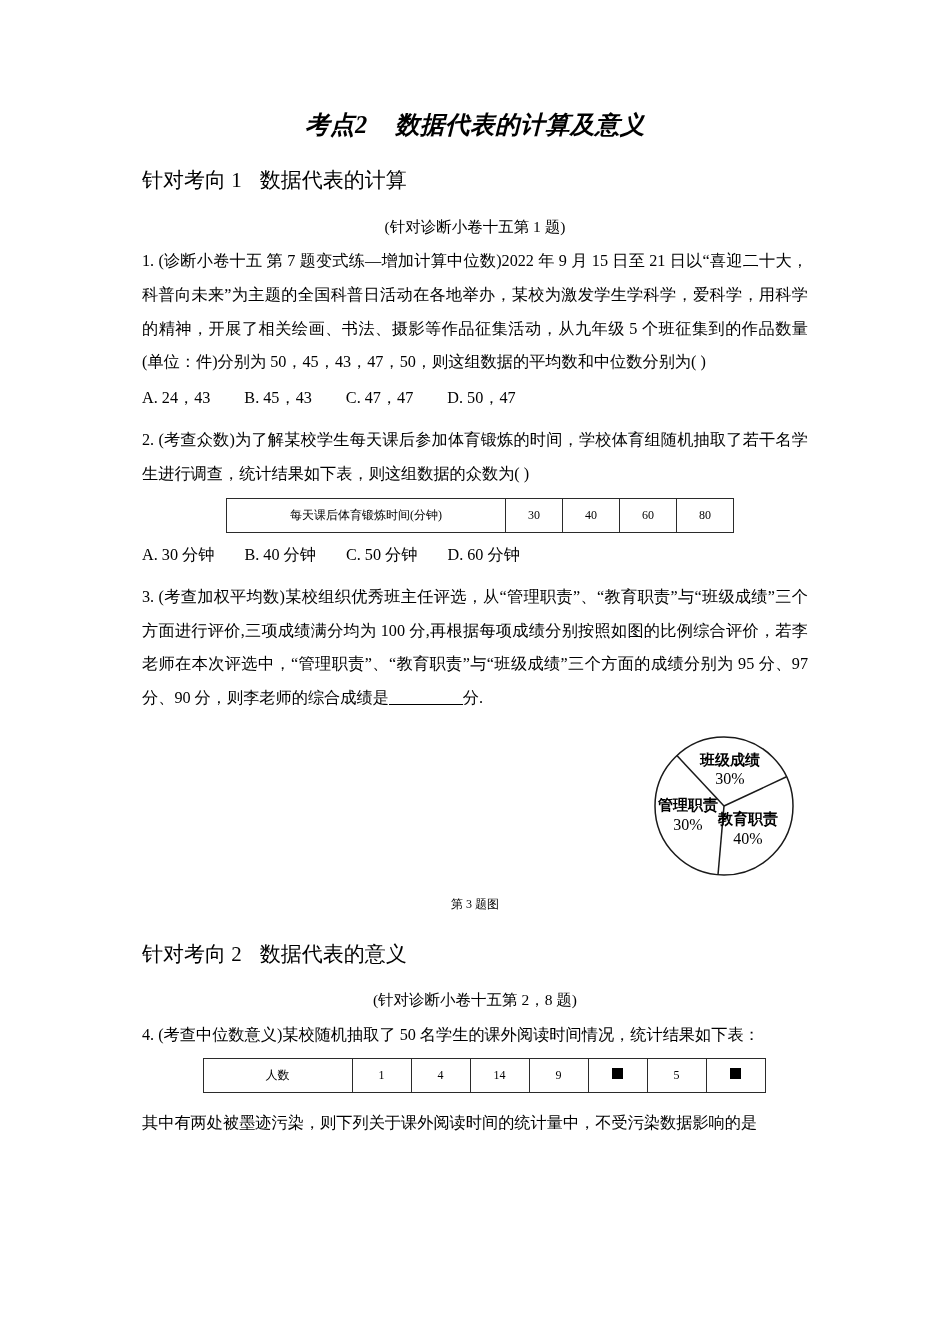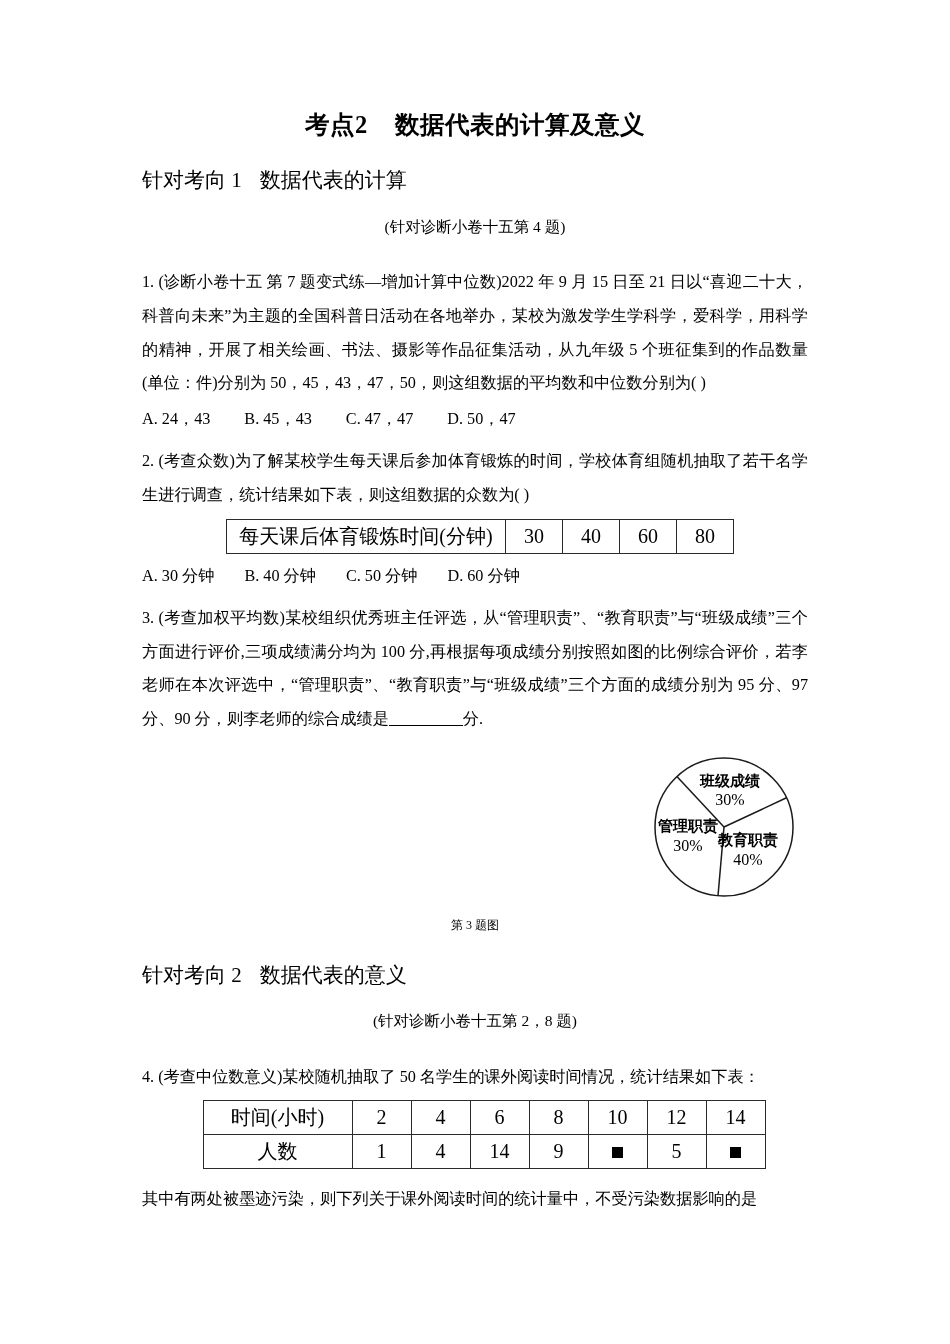--- a/index.html
+++ b/index.html
@@ -33,20 +33,21 @@
   .doc-title {
     font-family: "DejaVu Sans", sans-serif;
     font-weight: bold;
     font-size: 24.5px;
     letter-spacing: 0.5px;
     text-align: center;
     margin-top: 110px;
     margin-bottom: 0;
     line-height: 1.2;
     color: #000;
+    font-style: italic;
   }
   .doc-title .tnum { font-family: "Liberation Serif", serif; }
 
   .section-head {
     font-size: 21px;
     margin-top: 26px;
     line-height: 1.5;
   }
   .section-head .gap { display: inline-block; width: 18px; }
 
@@ -56,21 +57,21 @@
     margin-top: 18px;
     line-height: 1.5;
   }
 
   
   .question {
     font-size: 16.2px;
     line-height: 2.08;
     text-align: justify;
     text-justify: inter-ideograph;
-    margin-top: 28px;
+    margin-top: 7px;
   }
   .question.tight { margin-top: 10px; }
 
   .options {
     font-size: 16.2px;
     line-height: 2.0;
     margin-top: 2px;
     white-space: nowrap;
   }
   .options .opt { display: inline-block; }
@@ -82,21 +83,21 @@
     width: 74px;
     border-bottom: 1.2px solid #000;
     height: 1em;
     vertical-align: -2px;
   }
 
   
   .table-wrap { display: flex; justify-content: center; }
   table.data-table {
     border-collapse: collapse;
-    font-size: 20px;
+    font-size: 12px;
     margin: 6px 4px 4px 0;
   }
   table.data-table td {
     border: 1px solid #2b2b2b;
     text-align: center;
     vertical-align: middle;
     height: 33px;
     padding: 0 6px;
     font-family: "Liberation Serif", serif;
   }
@@ -143,21 +144,21 @@
   <div class="content">
 
     <h1 class="doc-title">
       <span>考点</span><span class="tnum">2</span>&nbsp;&nbsp;&nbsp;<span>数据代表的计算及意义</span>
     </h1>
 
     <div class="section-head">
       <span>针对考向 1</span><span class="gap"></span><span>数据代表的计算</span>
     </div>
 
-    <div class="ref-line">(针对诊断小卷十五第 4 题)</div>
+    <div class="ref-line">(针对诊断小卷十五第 1 题)</div>
 
     <div class="question">1. (诊断小卷十五  第 7 题变式练—增加计算中位数)2022 年 9 月 15 日至 21 日以“喜迎二十大，科普向未来”为主题的全国科普日活动在各地举办，某校为激发学生学科学，爱科学，用科学的精神，开展了相关绘画、书法、摄影等作品征集活动，从九年级 5 个班征集到的作品数量(单位：件)分别为 50，45，43，47，50，则这组数据的平均数和中位数分别为(        )</div>
     <div class="options">
       <span class="opt">A. 24，43</span><span class="opt-sp-a"></span><span class="opt">B. 45，43</span><span class="opt-sp-a"></span><span class="opt">C. 47，47</span><span class="opt-sp-a"></span><span class="opt">D. 50，47</span>
     </div>
 
     <div class="question tight">2. (考查众数)为了解某校学生每天课后参加体育锻炼的时间，学校体育组随机抽取了若干名学生进行调查，统计结果如下表，则这组数据的众数为(        )</div>
 
     <div class="table-wrap">
       <table class="data-table t1">
@@ -209,30 +210,20 @@
     </div>
 
     <div class="ref-line">(针对诊断小卷十五第 2，8 题)</div>
 
     <div class="question">4. (考查中位数意义)某校随机抽取了 50 名学生的课外阅读时间情况，统计结果如下表：</div>
 
     <div class="table-wrap">
       <table class="data-table t2">
         <tbody>
           <tr>
-            <td class="label">时间(小时)</td>
-            <td class="val">2</td>
-            <td class="val">4</td>
-            <td class="val">6</td>
-            <td class="val">8</td>
-            <td class="val">10</td>
-            <td class="val">12</td>
-            <td class="val">14</td>
-          </tr>
-          <tr>
             <td class="label">人数</td>
             <td class="val">1</td>
             <td class="val">4</td>
             <td class="val">14</td>
             <td class="val">9</td>
             <td class="val"><span class="blot"></span></td>
             <td class="val">5</td>
             <td class="val"><span class="blot"></span></td>
           </tr>
         </tbody>

